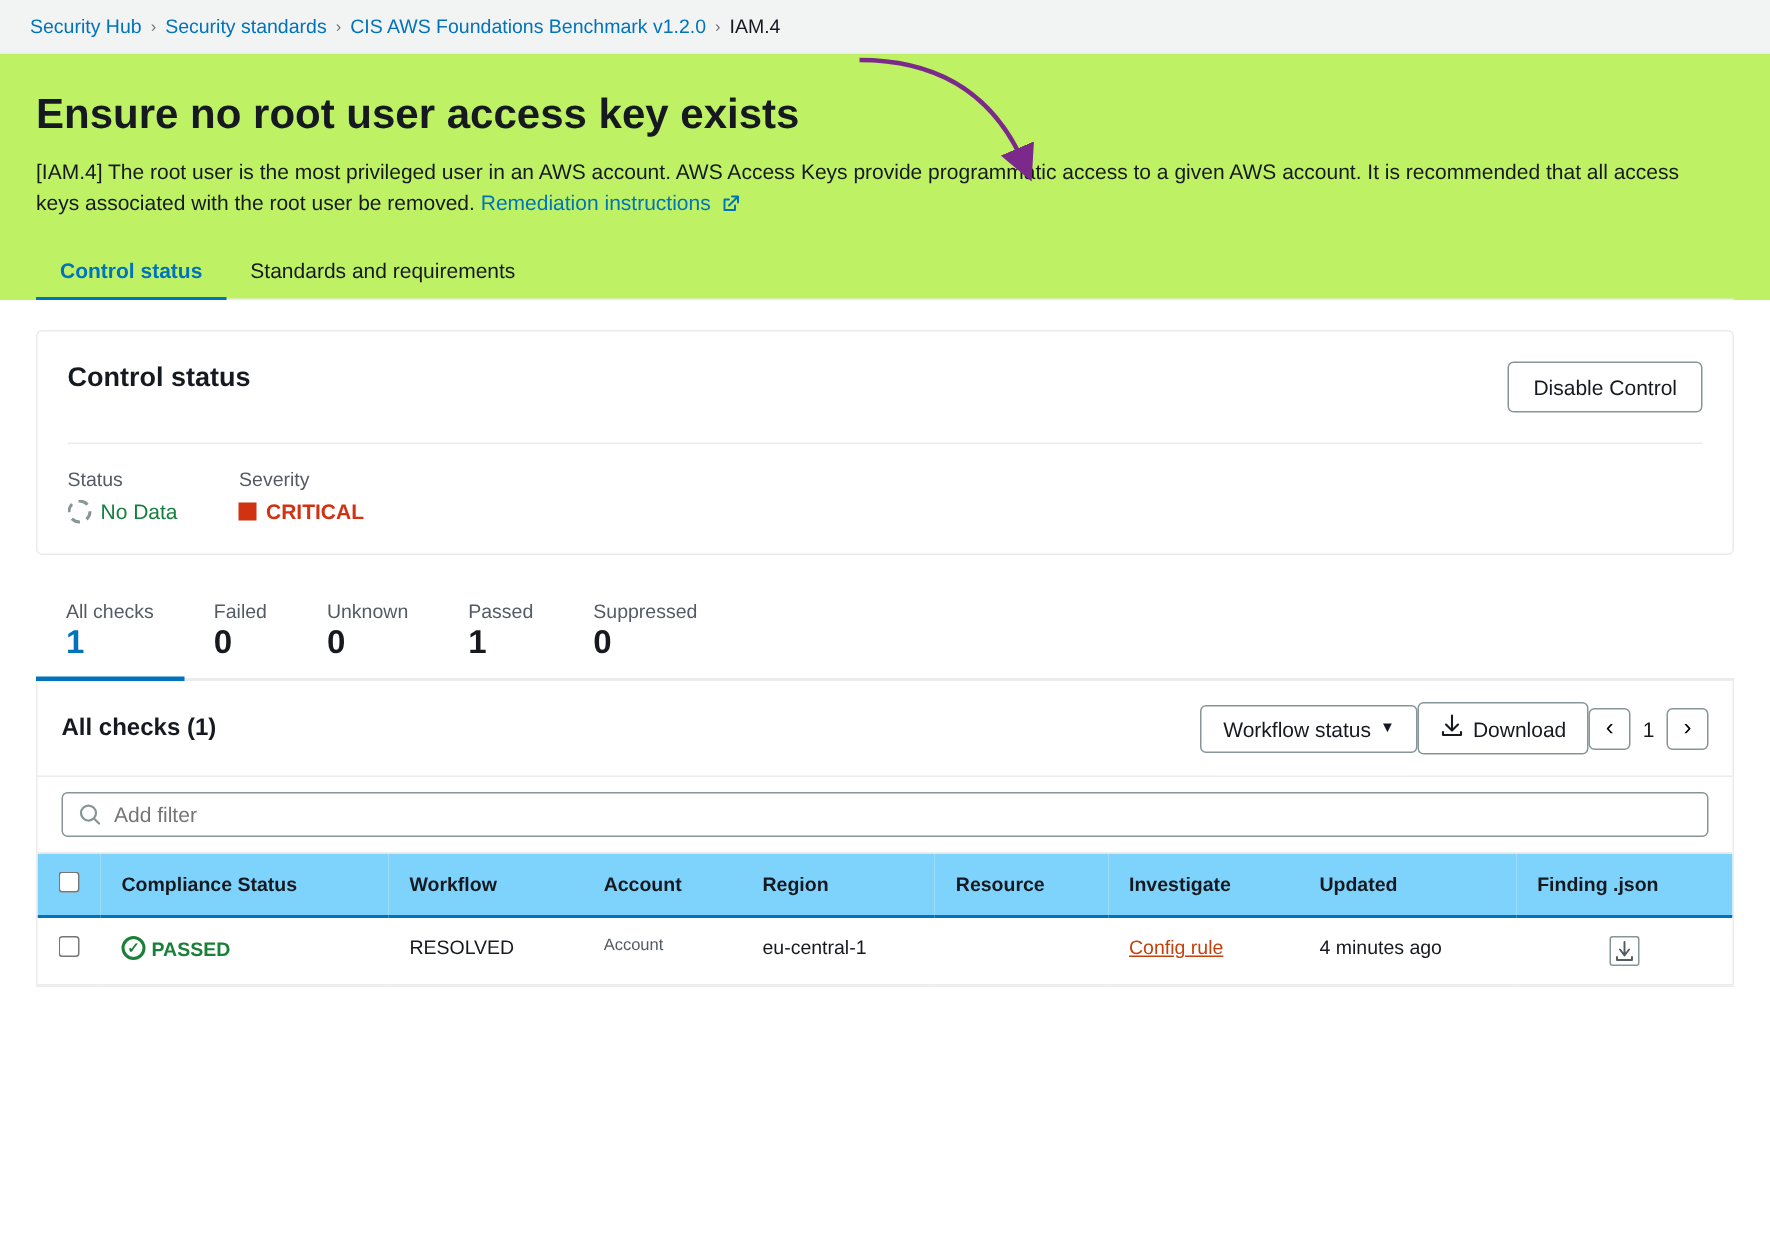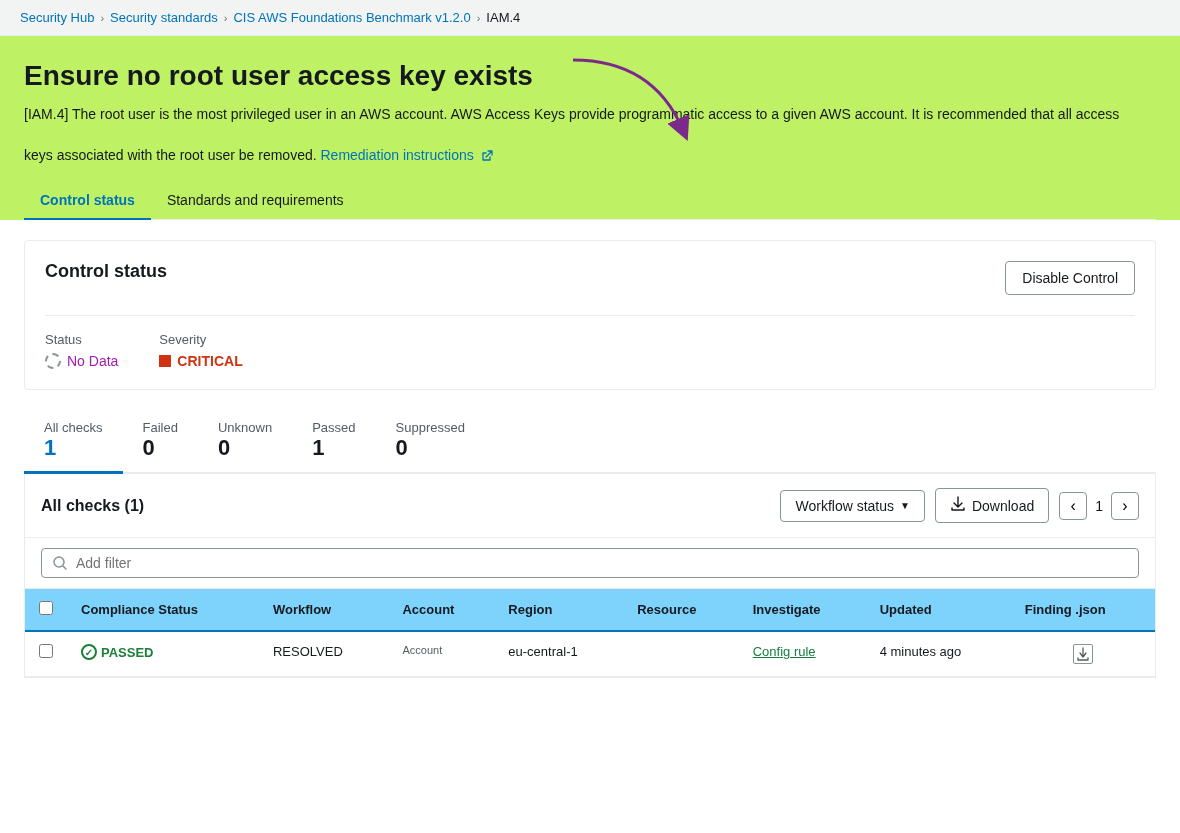--- a/index.html
+++ b/index.html
@@ -30,40 +30,40 @@
     .section { background: #fff; border: 1px solid #e9ebed; border-radius: 4px; margin: 20px 24px; padding: 20px; }
 
     .section-header { display: flex; justify-content: space-between; align-items: flex-start; }
     .section-title { font-size: 18px; font-weight: 700; color: #16191f; margin-bottom: 6px; }
     .section-desc { font-size: 13px; color: #545b64; max-width: 800px; line-height: 1.5; }
 
     .disable-btn { padding: 8px 16px; background: #fff; border: 1px solid #879596; border-radius: 4px; cursor: pointer; font-size: 14px; color: #16191f; white-space: nowrap; }
 
     .status-row { display: flex; gap: 41px; margin-top: 20px; padding-top: 16px; border-top: 1px solid #e9ebed; }
     .status-item label { font-size: 13px; color: #545b64; display: block; margin-bottom: 6px; }
-    .status-value { font-size: 14px; color: #a21caf; display: flex; align-items: flex-start; gap: 6px; }
+    .status-value { font-size: 14px; color: #15803d; display: flex; align-items: flex-start; gap: 6px; }
     .no-data-icon { width: 16px; height: 16px; border: 2px dashed #879596; border-radius: 50%; display: inline-block; }
     .severity-critical { color: #d13212; font-weight: 700; display: flex; align-items: center; gap: 6px; }
     .critical-square { width: 12px; height: 12px; background: #d13212; display: inline-block; }
 
     
     .checks-section { background: #fff; margin: 0 24px; }
     .checks-tabs { display: flex; border-bottom: 2px solid #e9ebed; gap: 0; }
     .check-tab { padding: 10px 20px; cursor: pointer; font-size: 14px; color: #16191f; border-bottom: 3px solid transparent; margin-bottom: -2px; }
     .check-tab.active { border-bottom: 3px solid #0073bb; }
     .check-tab-label { font-size: 13px; color: #545b64; display: block; }
     .check-tab-count { font-size: 22px; font-weight: 700; color: #16191f; display: block; }
     .check-tab.active .check-tab-count { color: #0073bb; }
 
     
     .all-checks-panel { border: 1px solid #e9ebed; border-top: none; }
     .checks-toolbar { display: flex; justify-content: space-between; align-items: center; padding: 14px 16px; border-bottom: 1px solid #e9ebed; }
     .checks-title { font-size: 16px; font-weight: 700; }
 
-    .toolbar-right { display: flex; align-items: center; gap: 10px; }
+    .toolbar-right { display: flex; align-items: center; }
     .workflow-btn { padding: 7px 14px; border: 1px solid #879596; border-radius: 4px; background: #fff; cursor: pointer; font-size: 14px; display: flex; align-items: center; gap: 6px; color: #16191f; }
     .download-btn { padding: 7px 14px; border: 1px solid #879596; border-radius: 4px; background: #fff; cursor: pointer; font-size: 14px; display: flex; align-items: center; gap: 6px; color: #16191f; }
     .pagination { display: flex; align-items: center; gap: 8px; font-size: 14px; }
     .page-btn { width: 28px; height: 28px; border: 1px solid #879596; border-radius: 4px; background: #fff; cursor: pointer; display: flex; align-items: center; justify-content: center; font-size: 16px; }
 
     
     .filter-bar { padding: 10px 16px; border-bottom: 1px solid #e9ebed; }
     .filter-input-wrap { display: flex; align-items: center; border: 1px solid #879596; border-radius: 4px; padding: 6px 10px; background: #fff; gap: 8px; justify-content: center; }
     .filter-input-wrap input { border: none; outline: none; font-size: 14px; color: #879596; width: 100%; background: transparent; }
     .search-icon-svg { color: #879596; flex-shrink: 0; }
@@ -75,21 +75,21 @@
     th { padding: 12px 14px; text-align: left; font-size: 13px; font-weight: 700; color: #16191f; border-bottom: 2px solid #0073bb; white-space: nowrap; }
     td { padding: 12px 14px; font-size: 13px; color: #16191f; border-bottom: 1px solid #e9ebed; vertical-align: top; }
     .checkbox-cell { width: 32px; }
     input[type="checkbox"] { cursor: pointer; width: 14px; height: 14px; }
 
     .passed-badge { color: #1a7f37; font-weight: 700; display: flex; align-items: center; gap: 4px; font-size: 13px; }
     .passed-circle { width: 16px; height: 16px; border: 2px solid #1a7f37; border-radius: 50%; display: flex; align-items: center; justify-content: center; flex-shrink: 0; }
     .passed-check { color: #1a7f37; font-size: 10px; font-weight: 900; }
 
     .account-label { font-size: 11px; color: #545b64; display: block; }
-    .config-link { color: #15803d; text-decoration: underline; cursor: pointer; }
+    .config-link { color: #c2410c; text-decoration: underline; cursor: pointer; }
 
     .finding-json-icon { display: flex; align-items: center; justify-content: center; }
     .json-dl-icon { width: 20px; height: 20px; border: 1px solid #879596; border-radius: 2px; display: flex; align-items: center; justify-content: center; font-size: 14px; cursor: pointer; color: #545b64; }
   </style>
 </head>
 <body>
 
 <div class="page-wrapper">
 
   <nav class="breadcrumb">
@@ -101,21 +101,21 @@
     <span class="breadcrumb-sep">›</span>
     <span class="breadcrumb-current">IAM.4</span>
   </nav>
 
   <div class="main-content">
     <h1 class="page-title">Ensure no root user access key exists</h1>
 
     <p class="description">
       <span>[IAM.4] The root user is the most privileged user in an AWS account. AWS Access Keys provide programmatic access to a given AWS account. It is recommended that all access keys associated with the root user be removed.</span>
       
-      <span style="position:relative; display:inline-block;margin-top:20px;">
+      <span style="position:relative; display:inline-block;">
         <a href="#">Remediation instructions</a>
         <svg width="12" height="12" viewBox="0 0 12 12" style="margin-left:3px;vertical-align:middle;" fill="none" xmlns="http://www.w3.org/2000/svg">
           <path d="M7 1h4v4M11 1L5 7M2 3h3M2 3v7h7V7" stroke="#0073bb" stroke-width="1.3" stroke-linecap="round" stroke-linejoin="round"></path>
         </svg>
         
         <svg style="position:absolute; top:-95px; right:-220px; z-index:10; pointer-events:none;" width="220" height="110" viewBox="0 0 220 110">
           <defs>
             <marker id="arrowhead" markerWidth="8" markerHeight="8" refX="4" refY="4" orient="auto">
               <path d="M0,0 L0,8 L8,4 z" fill="#7b2a8b"></path>
             </marker>

